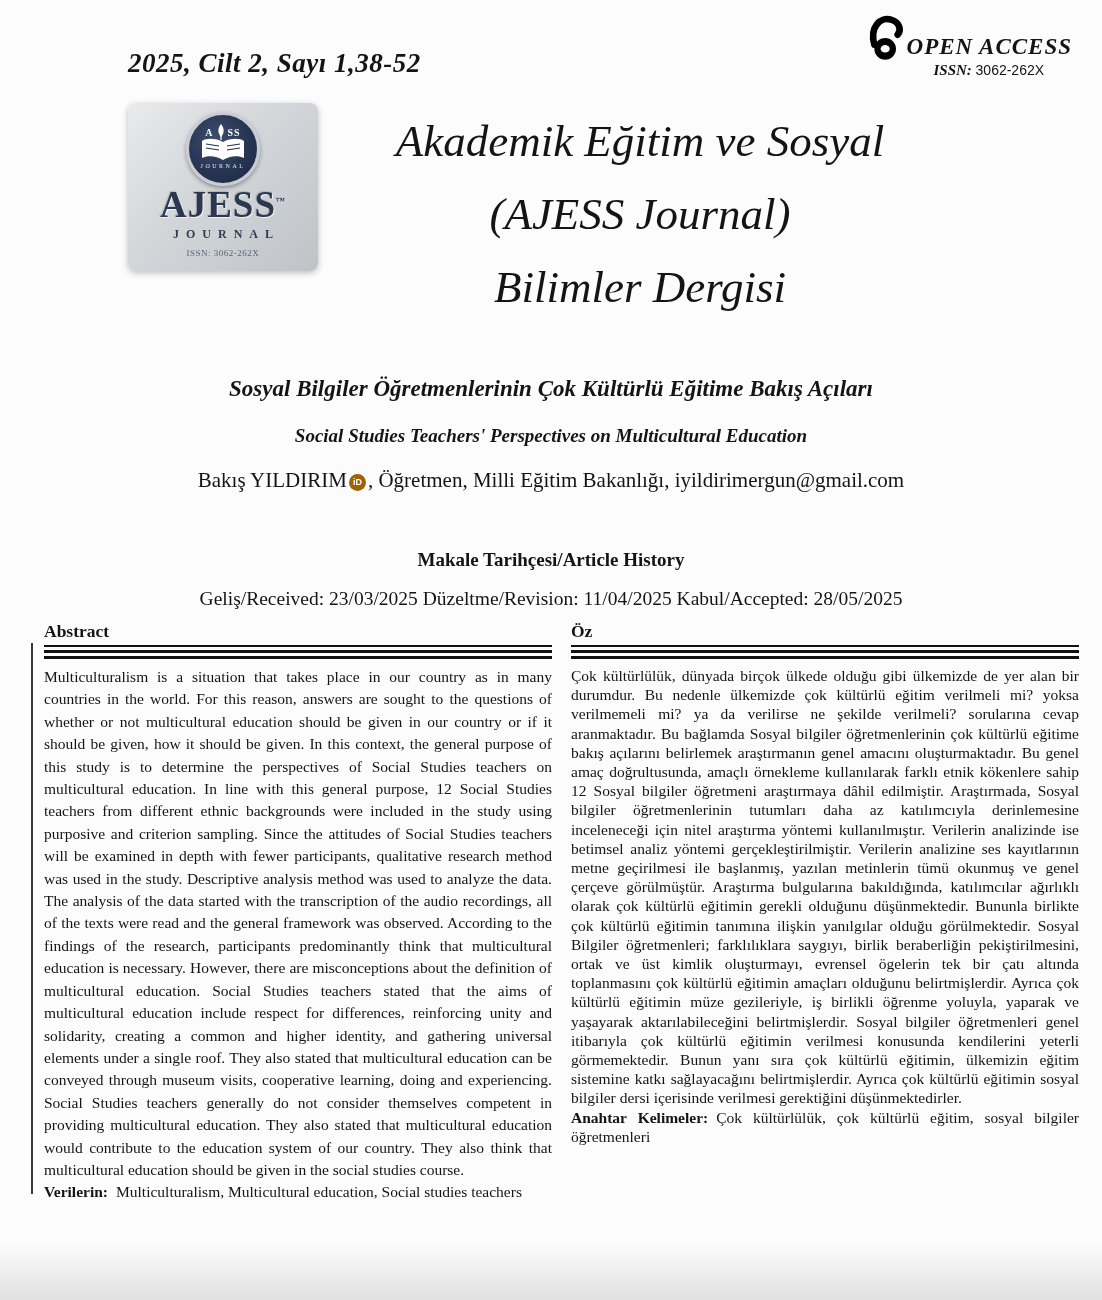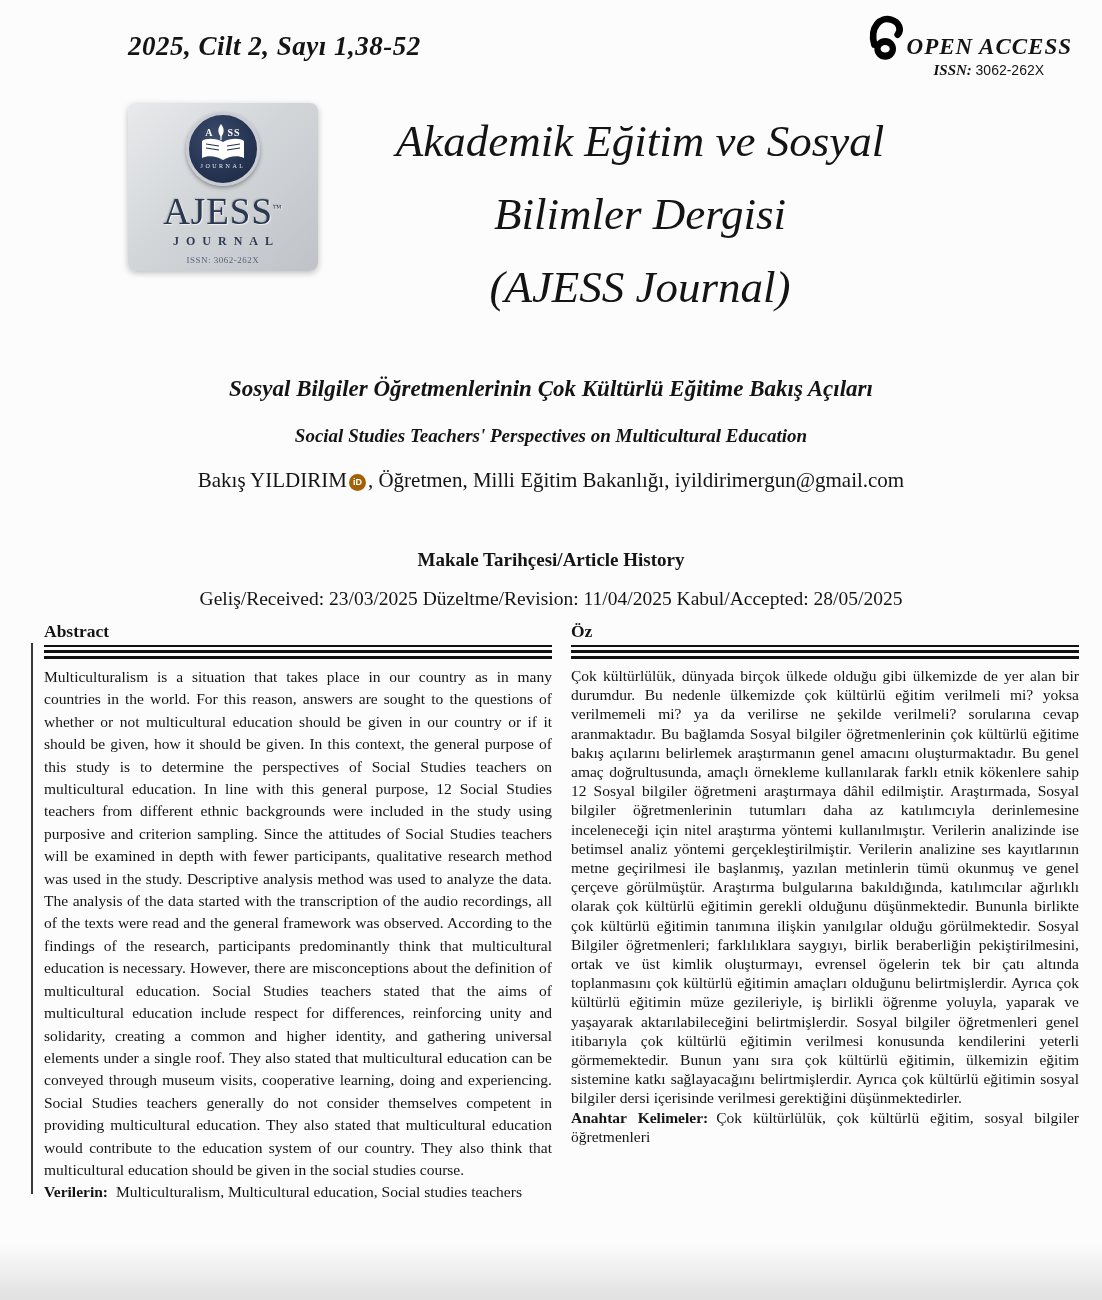--- a/index.html
+++ b/index.html
@@ -10,21 +10,21 @@
     margin: 0 auto;
     background: #fcfcfc;
     color: #141414;
     font-family: "Liberation Serif", serif;
     overflow: hidden;
   }
   
   .top-row {
     display: flex;
     justify-content: space-between;
-    align-items: center;
+    align-items: flex-end;
     padding: 14px 30px 0 128px;
   }
   .issue-info {
     font-size: 27px;
     font-weight: bold;
     font-style: italic;
     letter-spacing: 0.5px;
   }
   .open-access { display: flex; flex-direction: column; align-items: center; }
   .oa-row { display: flex; align-items: flex-end; }
@@ -65,22 +65,22 @@
     display: flex; align-items: center;
     color: #ffffff; font-size: 10px; font-weight: bold;
     margin-top: 9px; letter-spacing: 1px;
   }
   .emblem-top svg { margin: 0 2px; }
   .emblem-book { margin-top: -2px; }
   .emblem-journal {
     color: #e8eaee; font-size: 6px; letter-spacing: 2.5px; margin-top: -1px;
   }
   .logo-name {
-    font-size: 37px; font-weight: normal; color: #2a3950;
-    line-height: 1; margin-top: 7px; letter-spacing: 1px;
+    font-size: 37px; font-weight: bold; color: #2a3950;
+    line-height: 1; letter-spacing: 1px;
     text-shadow: 1px 1px 1px rgba(255,255,255,0.7), -1px -1px 1px rgba(0,0,0,0.15);
   }
   .logo-name sup { font-size: 9px; }
   .logo-sub {
     font-size: 12px; font-weight: bold; color: #2e3c55;
     letter-spacing: 7px; margin-top: 4px; text-indent: 7px;
   }
   .logo-issn { font-size: 9px; color: #59637a; margin-top: 6px; letter-spacing: 0.5px; }
   .journal-title {
     width: 620px; margin-left: 12px; margin-top: 2px;
@@ -206,22 +206,22 @@
           <path d="M6 6 L 19 8 M6 10 L 19 12 M27 8 L 40 6 M27 12 L 40 10" stroke="#24324d" stroke-width="1.2" fill="none"></path>
         </svg>
         <div class="emblem-journal">JOURNAL</div>
       </div>
       <div class="logo-name"><span>AJESS</span><sup>™</sup></div>
       <div class="logo-sub">JOURNAL</div>
       <div class="logo-issn">ISSN: 3062-262X</div>
     </div>
     <div class="journal-title">
       <div>Akademik Eğitim ve Sosyal</div>
+      <div>(AJESS Journal)</div>
       <div>Bilimler Dergisi</div>
-      <div>(AJESS Journal)</div>
     </div>
   </div>
 
   <div class="article-title-tr">Sosyal Bilgiler Öğretmenlerinin Çok Kültürlü Eğitime Bakış Açıları</div>
   <div class="article-title-en">Social Studies Teachers' Perspectives on Multicultural Education</div>
   <div class="author-line">
     <span>Bakış YILDIRIM</span><span class="orcid">iD</span><span>, Öğretmen, Milli Eğitim Bakanlığı, iyildirimergun@gmail.com</span>
   </div>
 
   <div class="history-heading">Makale Tarihçesi/Article History</div>

